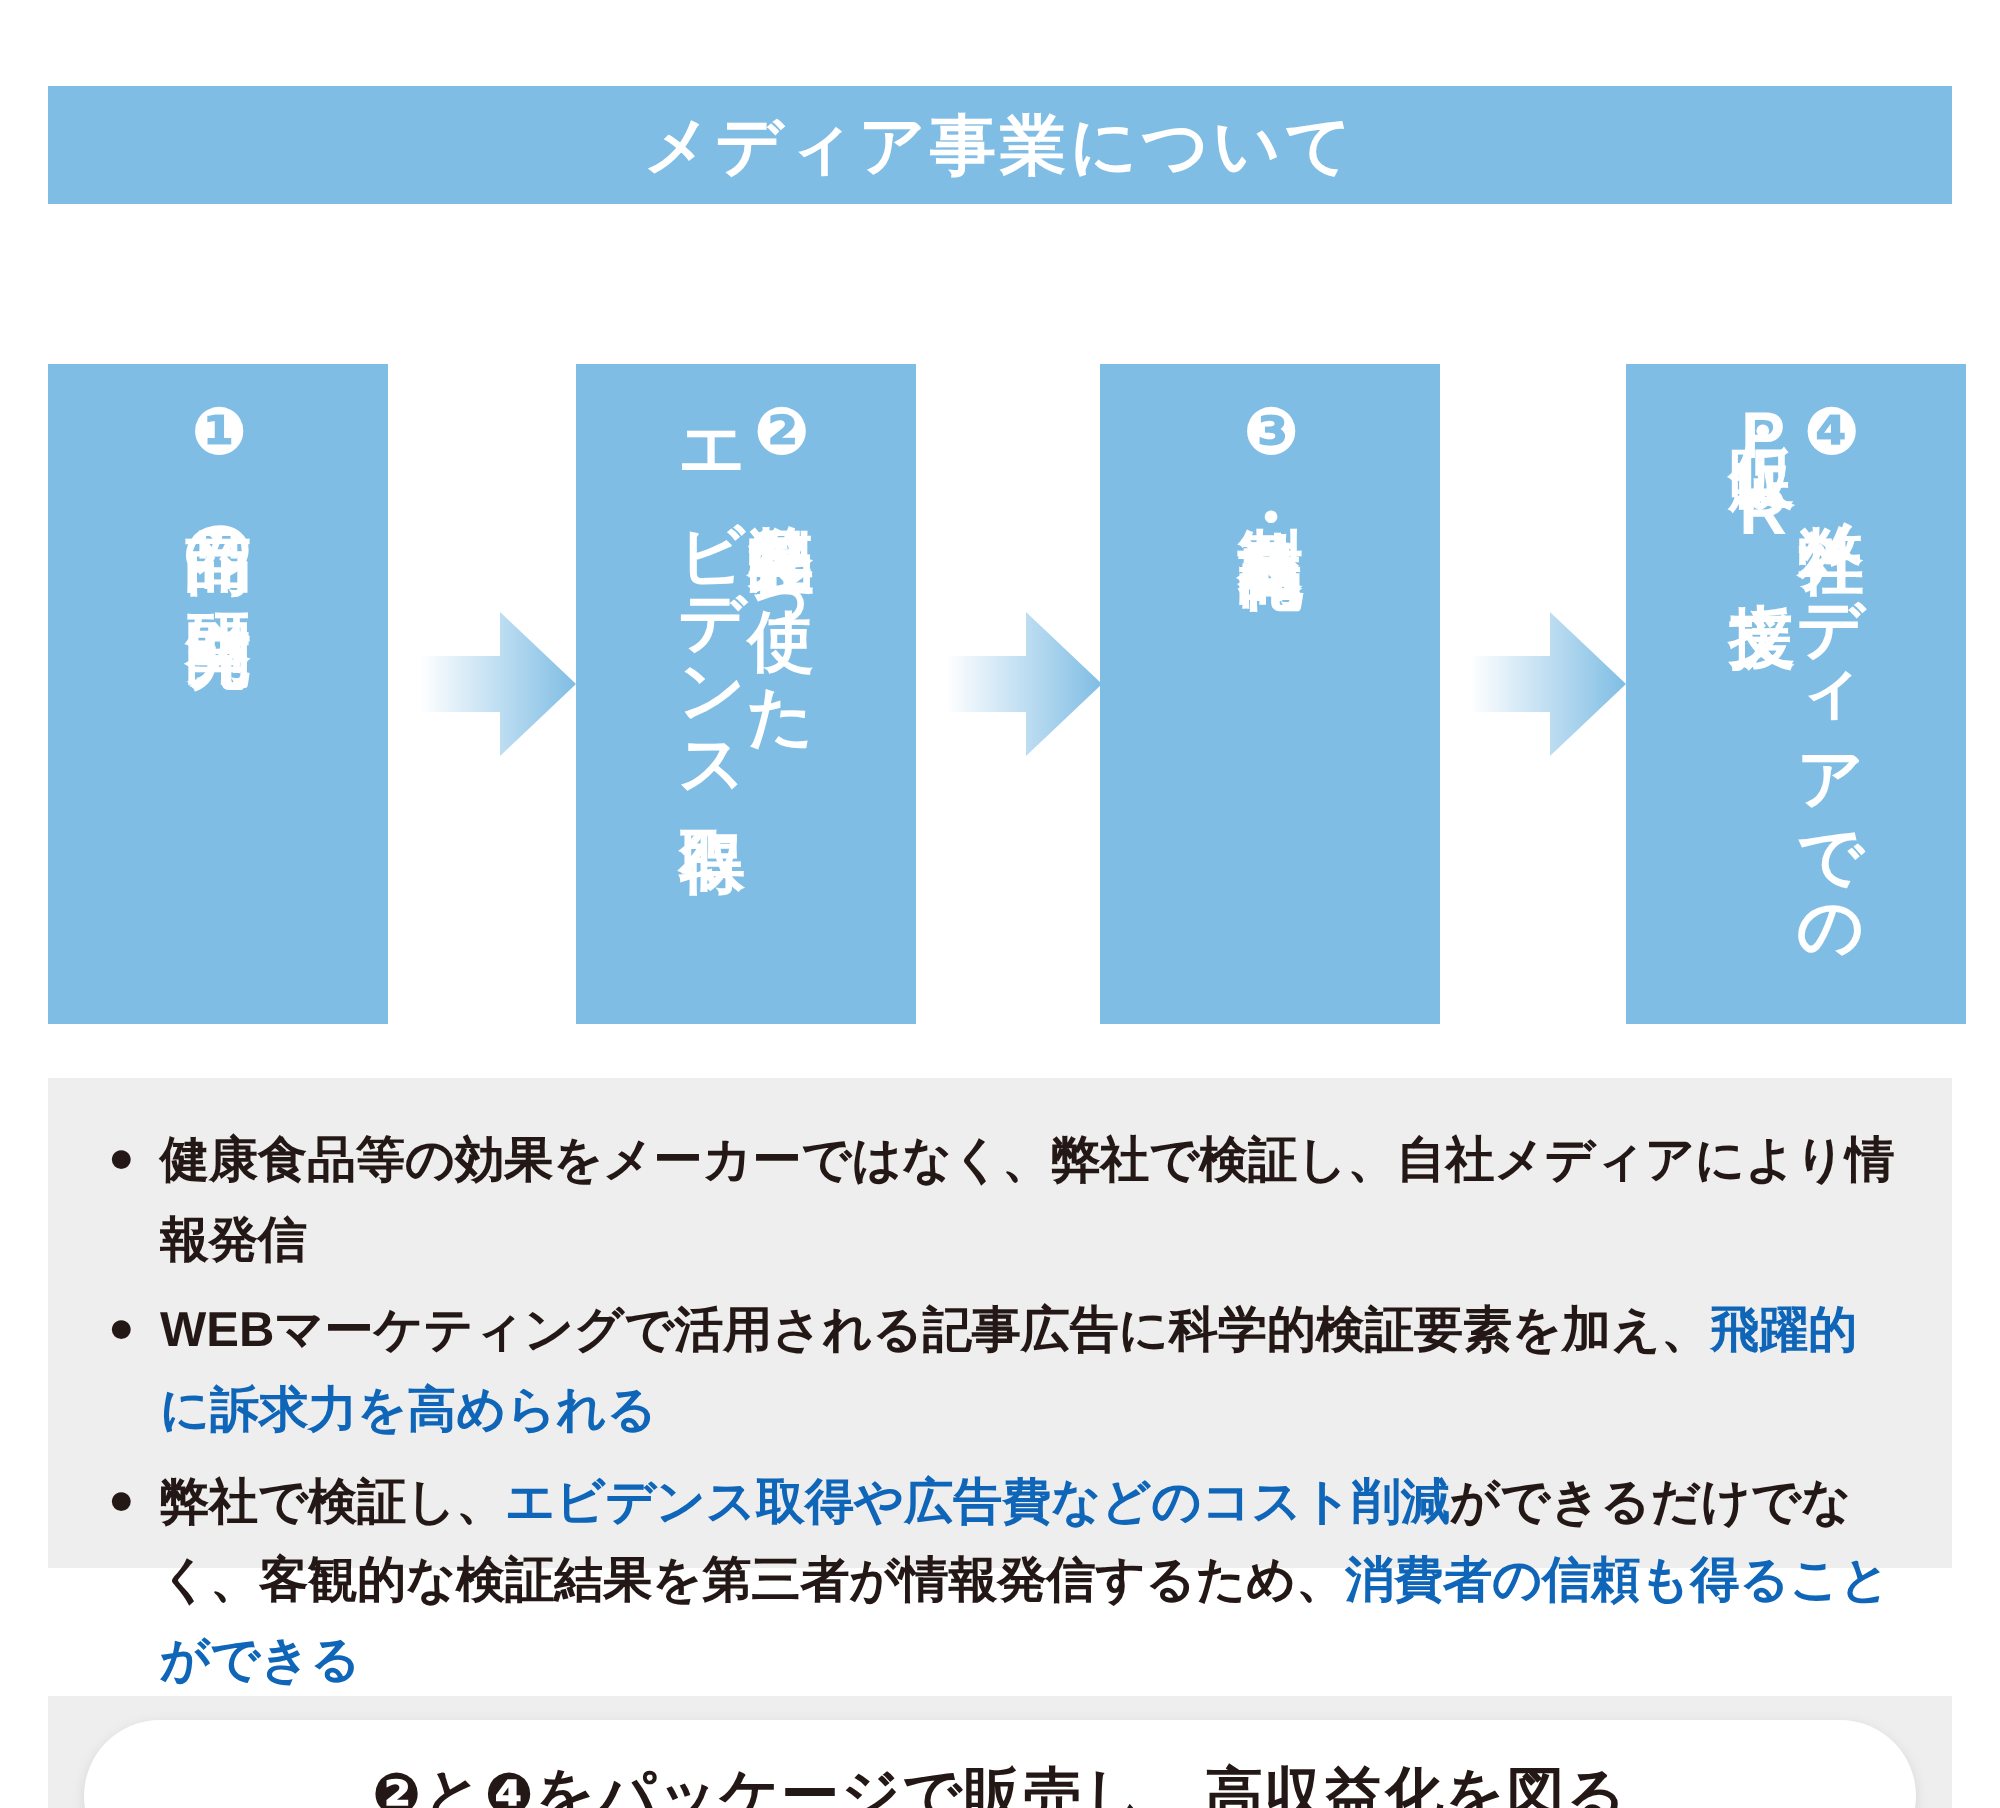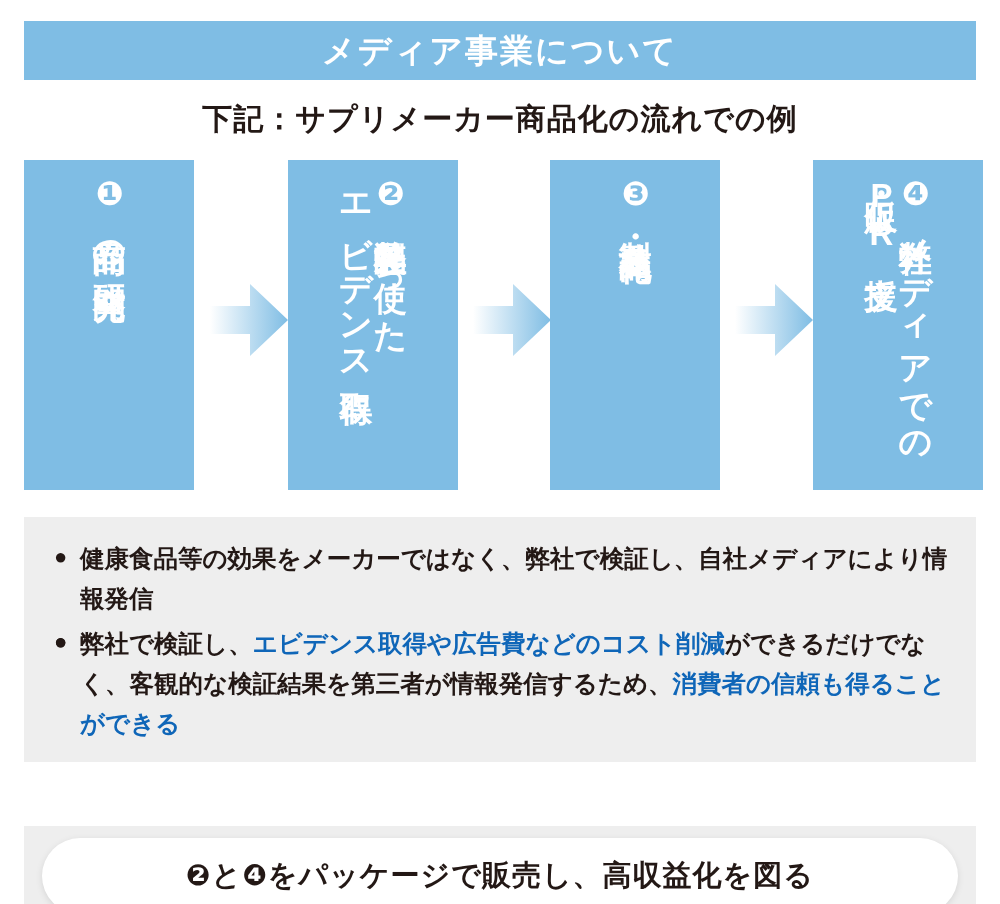--- a/index.html
+++ b/index.html
@@ -4,21 +4,21 @@
 <title>メディア事業について</title>
 <style>
   html,body{margin:0;padding:0;}
   body{
     width:1000px;height:904px;
     background:#ffffff;
     font-family:"Liberation Sans","DejaVu Sans",sans-serif;
     -webkit-font-smoothing:antialiased;
     overflow:hidden;
   }
-  .page{position:relative;width:1000px;height:776px;}
+  .page{position:relative;width:1000px;height:776px;margin-top:22px;}
 
   
   .header-bar{
     position:absolute;left:24px;top:21px;width:952px;height:59px;
     background:#7fbde4;
     display:flex;align-items:center;justify-content:center;
   }
   .header-title{
     color:#ffffff;font-size:33px;font-weight:bold;letter-spacing:2px;
     line-height:1;
@@ -113,21 +113,20 @@
 </style>
 </head>
 <body>
 
 <div class="page">
 
   <div class="header-bar">
     <div class="header-title">メディア事業について</div>
   </div>
 
-  <div class="subtitle">下記：サプリメーカー商品化の流れでの例</div>
 
   <div class="flow">
 
     <div class="flow-box b1">
       <div class="vcol">❶商品の研究開発</div>
     </div>
 
     <div class="arrow a1">
       <svg viewBox="0 0 78 80" xmlns="http://www.w3.org/2000/svg">
         <defs>
@@ -180,20 +179,21 @@
 
   </div>
 
   <div class="bullets">
     <div class="bullet">
       <span class="dot">●</span>
       <span><span>健康食品等の効果をメーカーではなく、弊社で検証し、自社メディアにより情報発信</span></span>
     </div>
     <div class="bullet">
       <span class="dot">●</span>
+      <span><span>WEBマーケティングで活用される記事広告に科学的検証要素を加え、</span><span class="hl">飛躍的に訴求力を高められる</span></span>
     </div>
     <div class="bullet">
       <span class="dot">●</span>
       <span><span>弊社で検証し、</span><span class="hl">エビデンス取得や広告費などのコスト削減</span><span>ができるだけでなく、客観的な検証結果を第三者が情報発信するため、</span><span class="hl">消費者の信頼も得ることができる</span></span>
     </div>
   </div>
 
   <div class="bottom-mask"></div>
   <div class="banner-wrap">
     <div class="banner">

